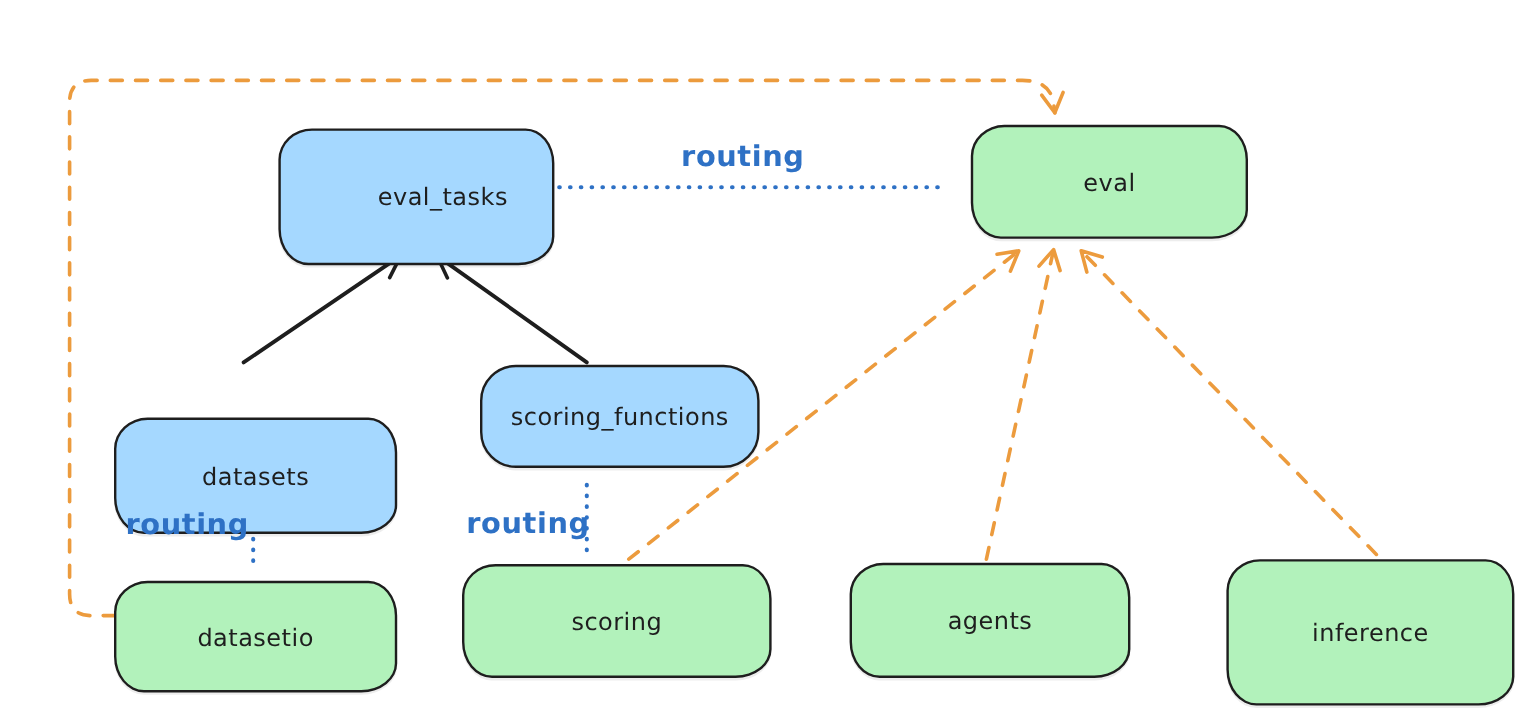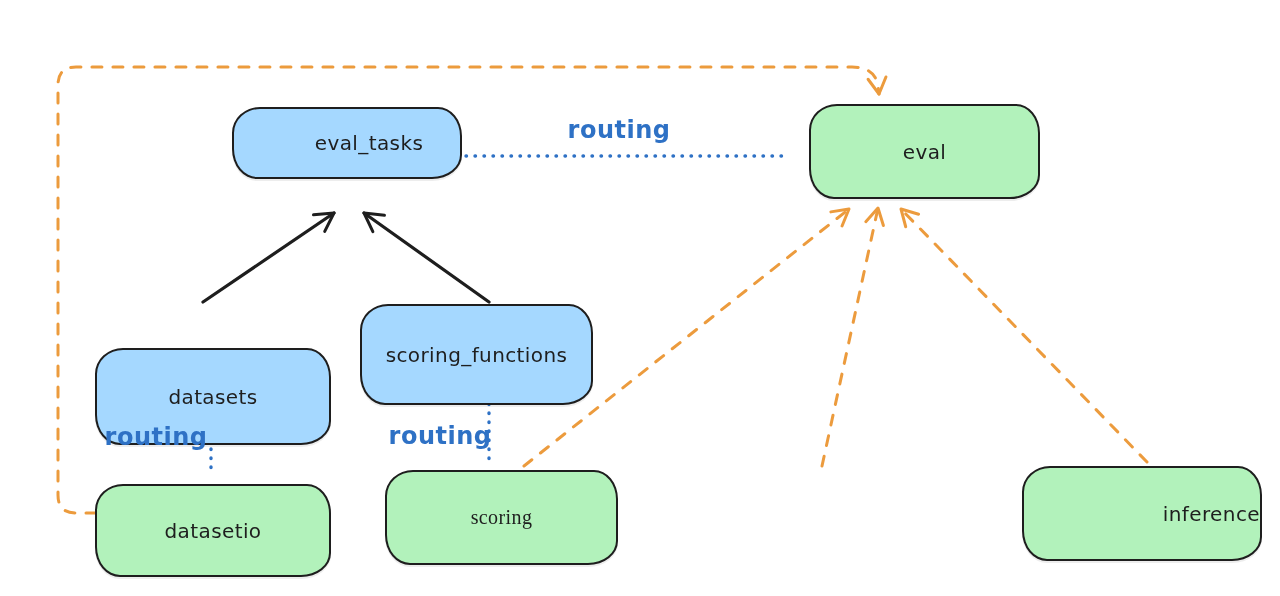--- a/index.html
+++ b/index.html
@@ -99,46 +99,49 @@
     <line class="dotted-edge stroke-blue" x1="211" y1="404" x2="211" y2="473"></line>
     <line class="dotted-edge stroke-blue" x1="489" y1="404" x2="489" y2="467"></line>
 
     <path class="dashed-edge stroke-orange" d="M 96 513 L 76 513 Q 58 513 58 495 L 58 85 Q 58 67 76 67 L 852 67 Q 875 67 878 86 L 879 94" marker-end="url(#ah-orange)"></path>
 
     <line class="dashed-edge stroke-orange" x1="524" y1="466" x2="849" y2="209" marker-end="url(#ah-orange)"></line>
     <line class="dashed-edge stroke-orange" x1="822" y1="466" x2="878" y2="208" marker-end="url(#ah-orange)"></line>
     <line class="dashed-edge stroke-orange" x1="1147" y1="462" x2="901" y2="209" marker-end="url(#ah-orange)"></line>
   </svg>
 
-  <div class="node blue" style="left:232px; top:107px; width:230px; height:72px;padding-left:44px;">
+  <div class="node blue" style="left:232px; top:107px; width:230px; height:114px;padding-left:44px;">
     <span>eval_tasks</span>
   </div>
 
   <div class="node green" style="left:786px; top:104px; width:231px; height:95px;margin-left:23px;">
     <span>eval</span>
   </div>
 
   <div class="node blue" style="left:95px; top:304px; width:236px; height:97px;margin-top:44px;">
     <span>datasets</span>
   </div>
 
-  <div class="node blue" style="left:360px; top:304px; width:233px; height:101px;">
+  <div class="node blue" style="left:400px; top:304px; width:233px; height:86px;border-radius:30px;">
     <span>scoring_functions</span>
   </div>
 
   <div class="node green" style="left:95px; top:484px; width:236px; height:93px;">
     <span>datasetio</span>
   </div>
 
-  <div class="node green" style="left:385px; top:470px; width:233px; height:95px;font-family:Liberation Serif, serif;">
+  <div class="node green" style="left:385px; top:470px; width:258px; height:95px;">
     <span>scoring</span>
   </div>
 
+  <div class="node green" style="left:708px; top:469px; width:234px; height:96px;">
+    <span>agents</span>
+  </div>
 
-  <div class="node green" style="left:1022px; top:466px; width:240px; height:95px;justify-content:flex-end;">
+  <div class="node green" style="left:1022px; top:466px; width:240px; height:122px;">
     <span>inference</span>
   </div>
 
   <span class="edge-label" style="left:619px; top:130px;">routing</span>
   <span class="edge-label" style="left:156px; top:437px;">routing</span>
   <span class="edge-label" style="left:440px; top:436px;">routing</span>
 
 </div>
 
 </body></html>

